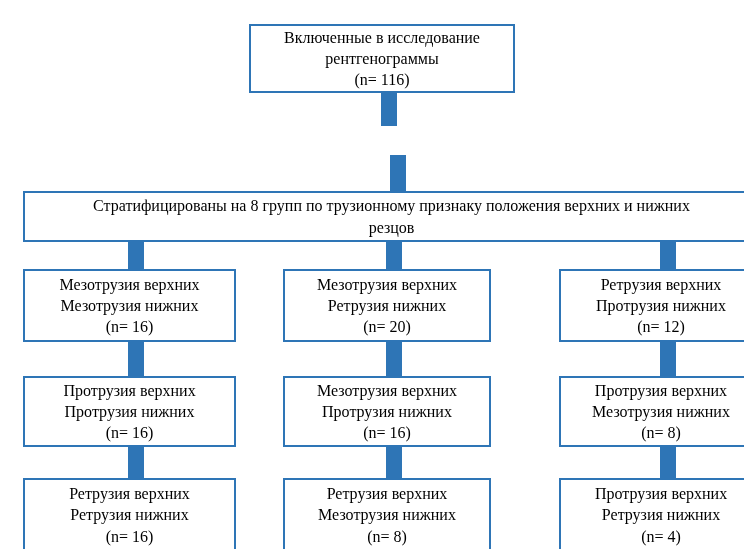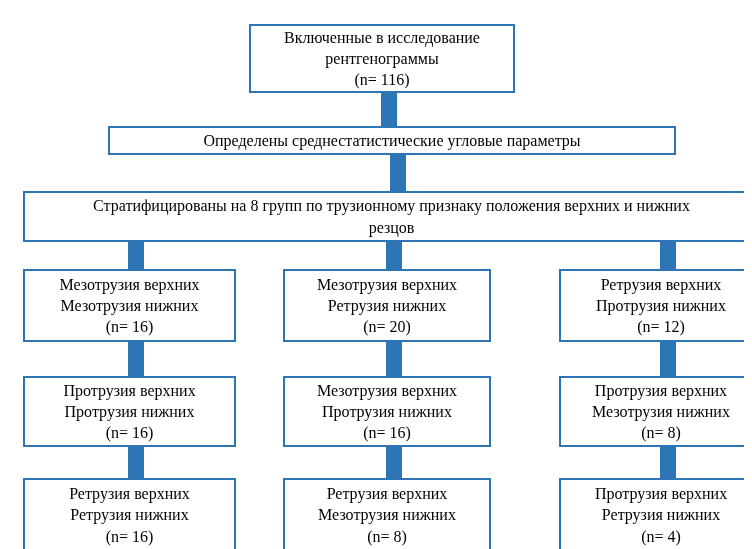--- a/index.html
+++ b/index.html
@@ -44,21 +44,20 @@
 <body>
 
 <div class="canvas">
 
   <div class="box" style="left:233px; top:8px; width:266px; height:69px;">Включенные в исследование
 рентгенограммы
 (n= 116)</div>
 
   <div class="vline" style="left:365px; top:77px; height:33px;"></div>
 
-  <div class="box" style="left:92px; top:110px; width:568px; height:29px;">Определены среднестатистические угловые параметры</div>
 
   <div class="vline" style="left:374px; top:139px; height:36px;"></div>
 
   <div class="box" style="left:7px; top:175px; width:737px; height:51px;">Стратифицированы на 8 групп по трузионному признаку положения верхних и нижних
 резцов</div>
 
   <div class="vline" style="left:112px; top:226px; height:27px;"></div>
   <div class="vline" style="left:370px; top:226px; height:27px;"></div>
   <div class="vline" style="left:644px; top:226px; height:27px;"></div>
 

